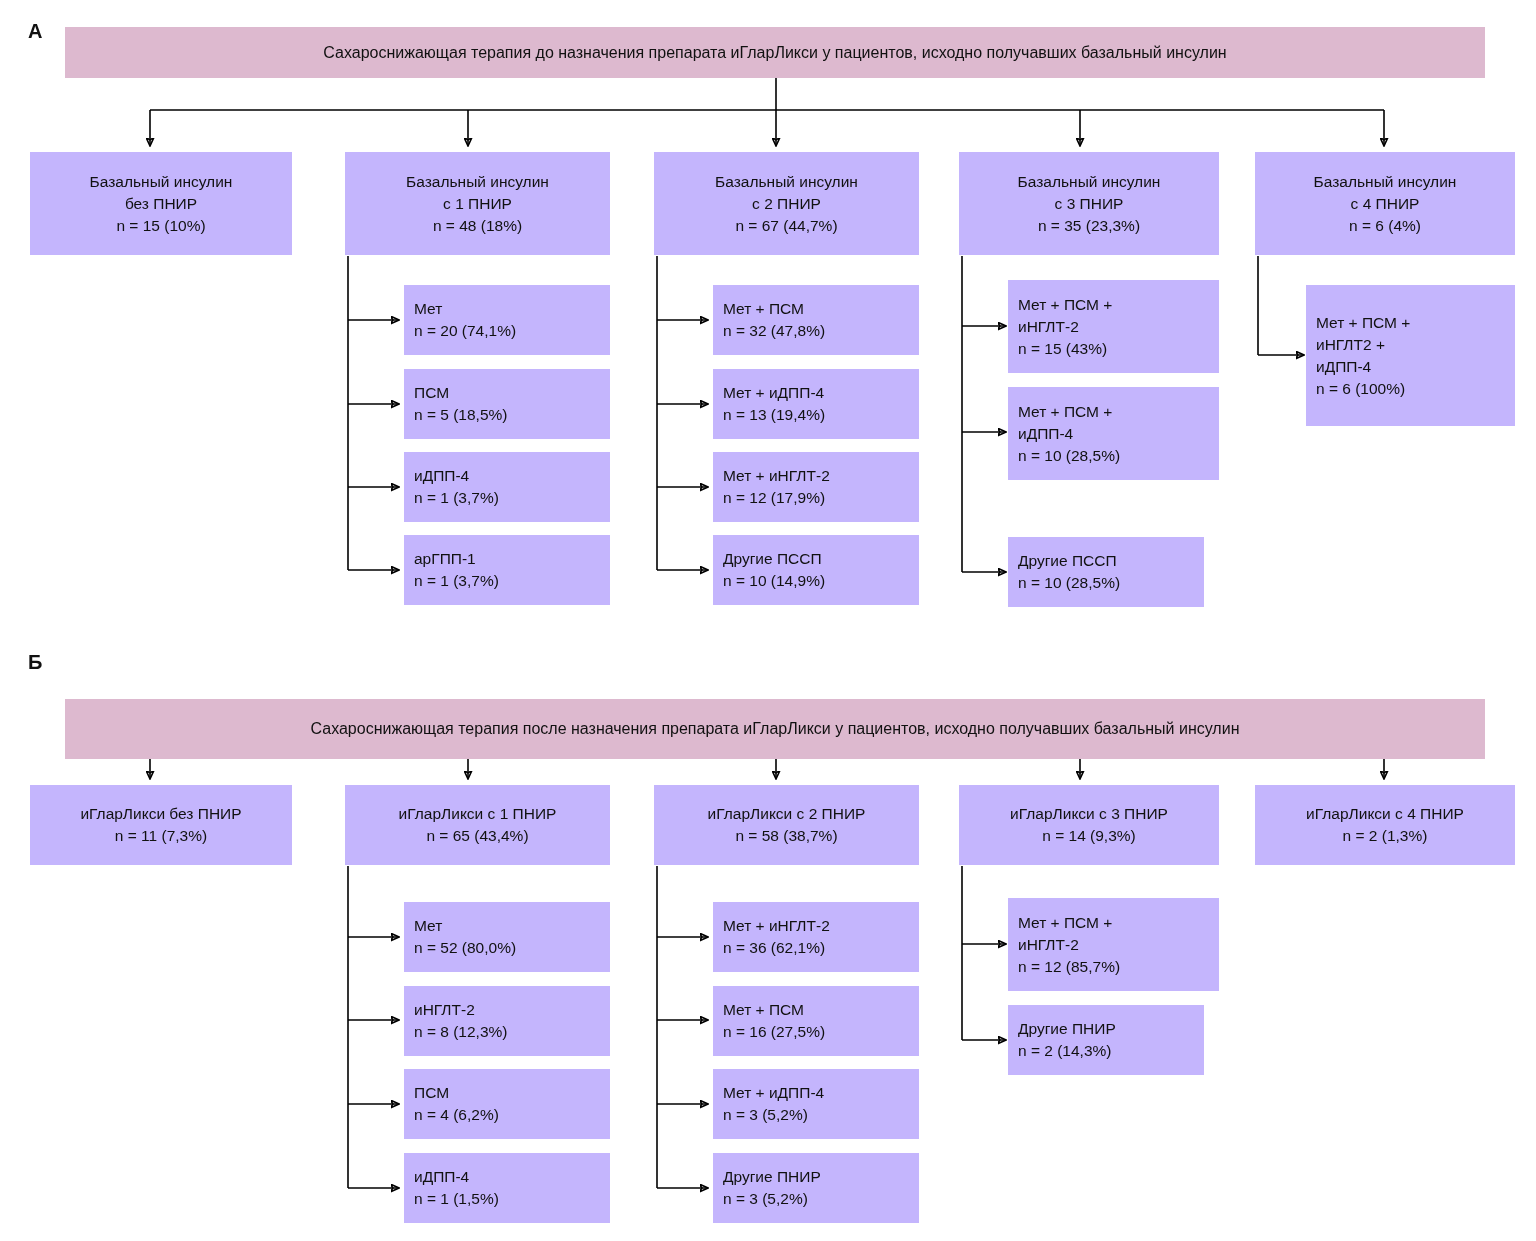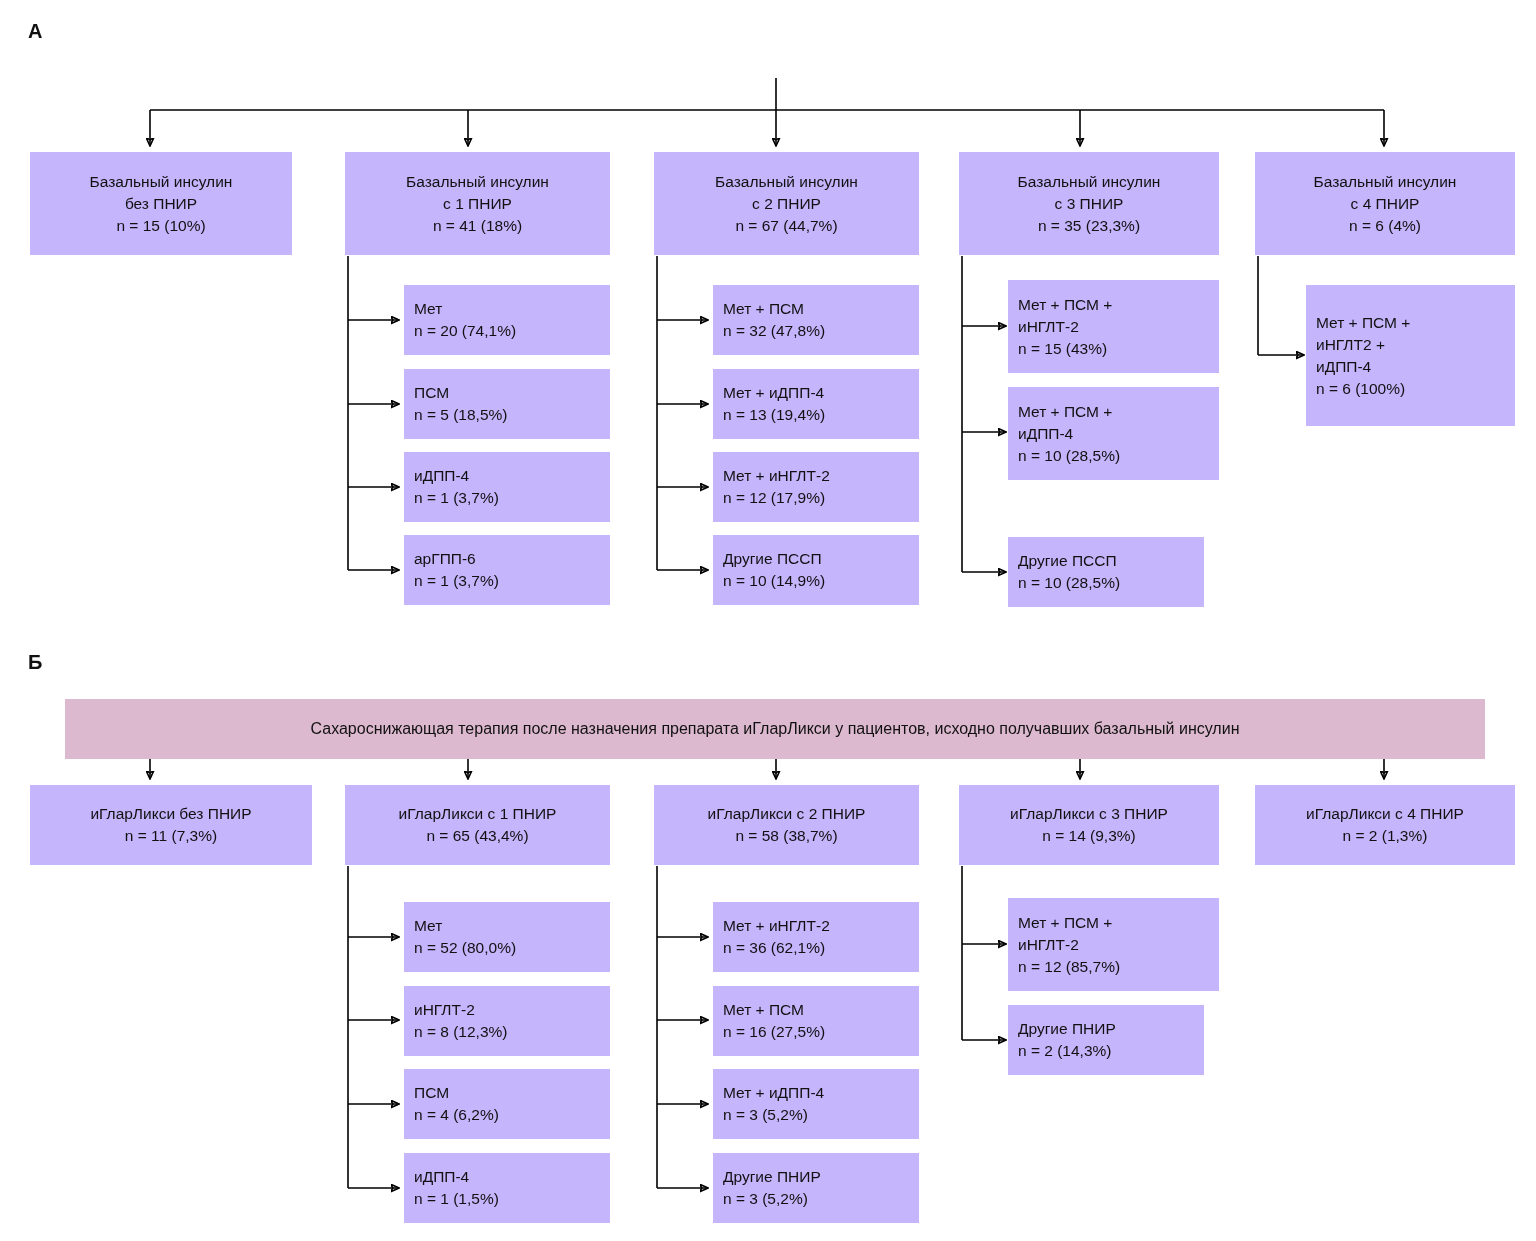--- a/index.html
+++ b/index.html
@@ -135,31 +135,32 @@
     <line x1="657" y1="1104" x2="707" y2="1104" marker-end="url(#arw)"></line>
     <line x1="657" y1="1188" x2="707" y2="1188" marker-end="url(#arw)"></line>
 
     <line x1="962" y1="866" x2="962" y2="1040"></line>
     <line x1="962" y1="944" x2="1005" y2="944" marker-end="url(#arw)"></line>
     <line x1="962" y1="1040" x2="1005" y2="1040" marker-end="url(#arw)"></line>
   </svg>
 
   <div class="panel-letter" style="left:28px; top:20px;">А</div>
 
+  <div class="title-box" style="left:65px; top:27px; width:1420px; height:51px;">Сахароснижающая терапия до назначения препарата иГларЛикси у пациентов, исходно получавших базальный инсулин</div>
 
   <div class="box center" style="left:30px; top:152px; width:262px; height:103px;">
     <div class="line">Базальный инсулин</div>
     <div class="line">без ПНИР</div>
     <div class="line">n = 15 (10%)</div>
   </div>
 
   <div class="box center" style="left:345px; top:152px; width:265px; height:103px;">
     <div class="line">Базальный инсулин</div>
     <div class="line">с 1 ПНИР</div>
-    <div class="line">n = 41 (18%)</div>
+    <div class="line">n = 48 (18%)</div>
   </div>
 
   <div class="box center" style="left:654px; top:152px; width:265px; height:103px;">
     <div class="line">Базальный инсулин</div>
     <div class="line">с 2 ПНИР</div>
     <div class="line">n = 67 (44,7%)</div>
   </div>
 
   <div class="box center" style="left:959px; top:152px; width:260px; height:103px;">
     <div class="line">Базальный инсулин</div>
@@ -179,21 +180,21 @@
   </div>
   <div class="box left" style="left:404px; top:369px; width:206px; height:70px;">
     <div class="line">ПСМ</div>
     <div class="line">n = 5 (18,5%)</div>
   </div>
   <div class="box left" style="left:404px; top:452px; width:206px; height:70px;">
     <div class="line">иДПП-4</div>
     <div class="line">n = 1 (3,7%)</div>
   </div>
   <div class="box left" style="left:404px; top:535px; width:206px; height:70px;">
-    <div class="line">арГПП-6</div>
+    <div class="line">арГПП-1</div>
     <div class="line">n = 1 (3,7%)</div>
   </div>
 
   <div class="box left" style="left:713px; top:285px; width:206px; height:70px;">
     <div class="line">Мет + ПСМ</div>
     <div class="line">n = 32 (47,8%)</div>
   </div>
   <div class="box left" style="left:713px; top:369px; width:206px; height:70px;">
     <div class="line">Мет + иДПП-4</div>
     <div class="line">n = 13 (19,4%)</div>
@@ -226,21 +227,21 @@
     <div class="line">Мет + ПСМ +</div>
     <div class="line">иНГЛТ2 +</div>
     <div class="line">иДПП-4</div>
     <div class="line">n = 6 (100%)</div>
   </div>
 
   <div class="panel-letter" style="left:28px; top:651px;">Б</div>
 
   <div class="title-box" style="left:65px; top:655px; width:1420px; height:60px;margin-top:44px;">Сахароснижающая терапия после назначения препарата иГларЛикси у пациентов, исходно получавших базальный инсулин</div>
 
-  <div class="box center" style="left:30px; top:785px; width:282px; height:80px;">
+  <div class="box center" style="left:30px; top:785px; width:262px; height:80px;">
     <div class="line">иГларЛикси без ПНИР</div>
     <div class="line">n = 11 (7,3%)</div>
   </div>
 
   <div class="box center" style="left:345px; top:785px; width:265px; height:80px;">
     <div class="line">иГларЛикси с 1 ПНИР</div>
     <div class="line">n = 65 (43,4%)</div>
   </div>
 
   <div class="box center" style="left:654px; top:785px; width:265px; height:80px;">

